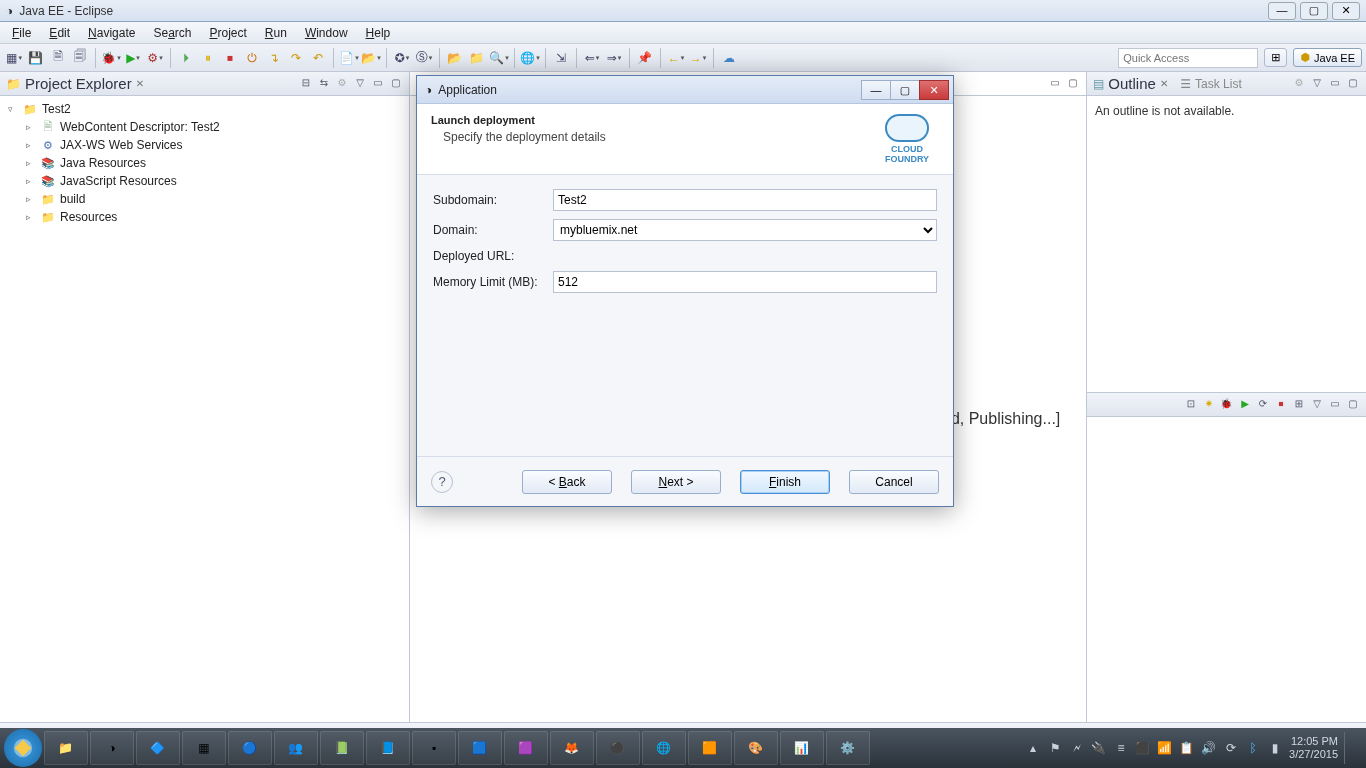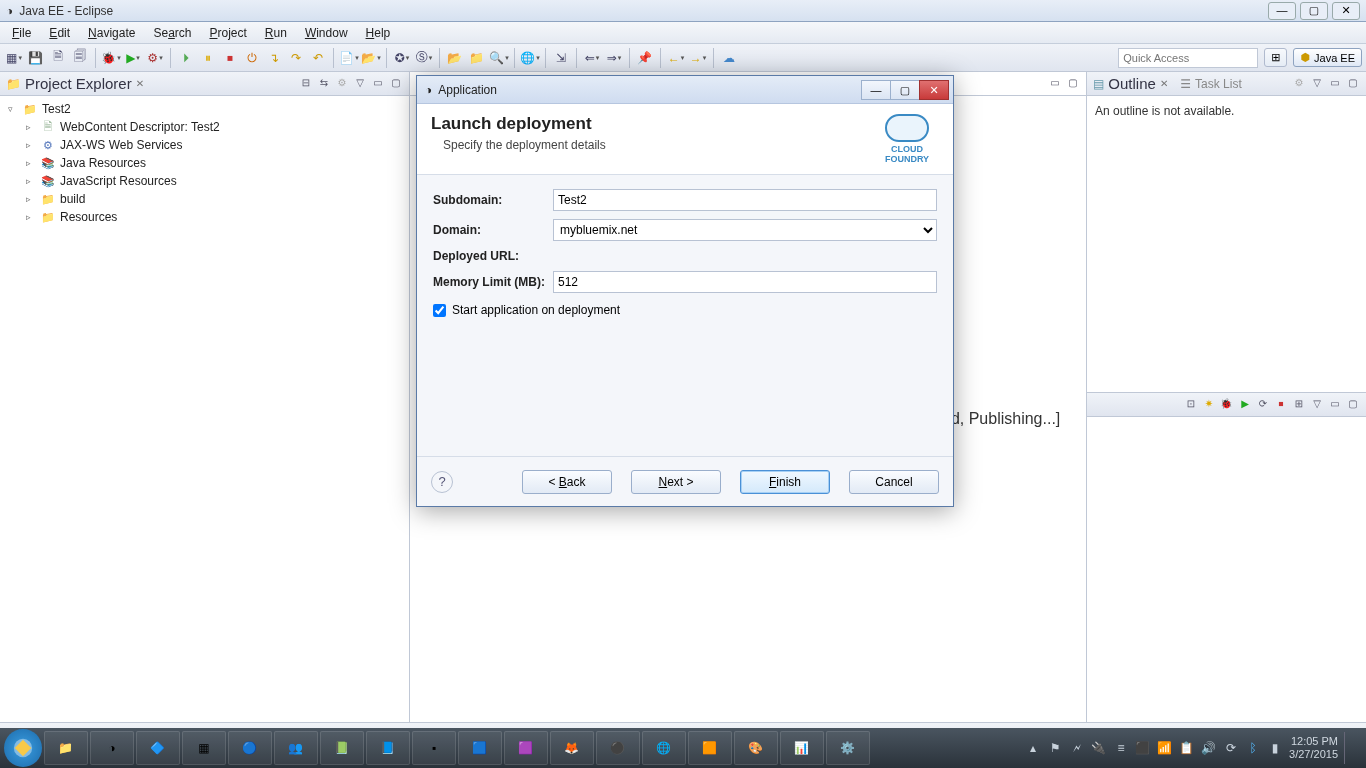--- a/index.html
+++ b/index.html
@@ -74,28 +74,28 @@
 
 .dialog { position: absolute; left: 416px; top: 75px; width: 538px; height: 432px; background: #fff; border: 1px solid #5a7aa7; box-shadow: 0 4px 24px rgba(0,0,0,0.35); display: flex; flex-direction: column; }
 .dialog-titlebar { height: 28px; background: linear-gradient(#e4ecf7,#cfdcf0); display: flex; align-items: center; padding: 0 4px 0 8px; border-bottom: 1px solid #b6c6df; }
 .dialog-titlebar .dtitle { flex: 1; font-size: 12px; color: #222; display: flex; align-items: center; gap: 6px;}
 .dialog-titlebar .dwin { display: flex; }
 .dwbtn { width: 30px; height: 20px; border: 1px solid #9bb0cd; background: linear-gradient(#f2f6fc,#dbe5f3); font-size: 11px; text-align: center; line-height: 18px; margin-left: -1px;}
 .dwbtn.close { background: linear-gradient(#e07070,#c83a3a); color: #fff; border-color: #a03030; }
 
 .dialog-header { padding: 10px 14px; background: #fff; border-bottom: 1px solid #d6dde8; display: flex; }
 .dialog-header .hleft { flex: 1; }
-.dialog-header h2 { font-size: 17px; font-weight: bold; color: #222; margin-bottom: 4px; }
+.dialog-header h2 { font-size: 11px; font-weight: bold; color: #222; margin-bottom: 4px; }
 .dialog-header p { font-size: 12px; color: #444; padding-left: 12px; }
 .cloud-logo { width: 64px; text-align: center; font-size: 9px; color: #3a8ac4; font-weight: bold; }
 .cloud-shape { width: 44px; height: 28px; margin: 0 auto 2px; border: 2px solid #3a8ac4; border-radius: 14px; position: relative; background: #eaf4fc; }
 
 .dialog-body { flex: 1; padding: 14px 16px; background: #f4f6fa; }
 .form-row { display: flex; align-items: center; margin-bottom: 8px; }
-.form-row label { width: 120px; font-size: 12px; color: #222; font-weight: bold; }
+.form-row label { width: 120px; font-size: 12px; color: #222; }
 .form-row .field { flex: 1; }
 .form-row input[type=text] { width: 100%; height: 22px; border: 1px solid #b8c2d3; padding: 0 4px; font-size: 12px; background: #fff; }
 .form-row select { width: 100%; height: 22px; border: 1px solid #b8c2d3; padding: 0 2px; font-size: 12px; background: #fff; }
 .chk-row { margin-top: 10px; display: flex; align-items: center; gap: 6px; font-size: 12px; }
 
 .dialog-footer { height: 50px; border-top: 1px solid #d6dde8; display: flex; align-items: center; padding: 0 14px; gap: 8px; background: #f4f6fa;}
 .dialog-footer .help { width: 22px; height: 22px; border: 1px solid #b8c2d3; border-radius: 50%; text-align: center; line-height: 20px; color: #557; font-size: 13px; }
 .dialog-footer .btns { margin-left: auto; display: flex; gap: 19px; }
 .dlg-btn { width: 90px; height: 24px; border: 1px solid #9aaecb; background: linear-gradient(#fafcff,#e2eaf5); font-size: 12px; border-radius: 3px; }
 .dlg-btn.primary { border: 1px solid #4a90d6; box-shadow: inset 0 0 0 1px #a6d0f5; background: linear-gradient(#f0f8ff,#d4e9fb); }
@@ -334,24 +334,20 @@
           <option>mybluemix.net</option>
         </select>
       </div>
     </div>
     <div class="form-row">
       <label>Deployed URL:</label>
     </div>
     <div class="form-row">
       <label>Memory Limit (MB):</label>
       <div class="field"><input type="text" value="512" style=""></div>
-    </div>
-    <div class="chk-row">
-      <input type="checkbox" checked="" style="">
-      <span>Start application on deployment</span>
     </div>
   </div>
 
   <div class="dialog-footer">
     <div class="help">?</div>
     <div class="btns">
       <button class="dlg-btn">&lt; <span class="ul">B</span>ack</button>
       <button class="dlg-btn"><span class="ul">N</span>ext &gt;</button>
       <button class="dlg-btn primary"><span class="ul">F</span>inish</button>
       <button class="dlg-btn">Cancel</button>

